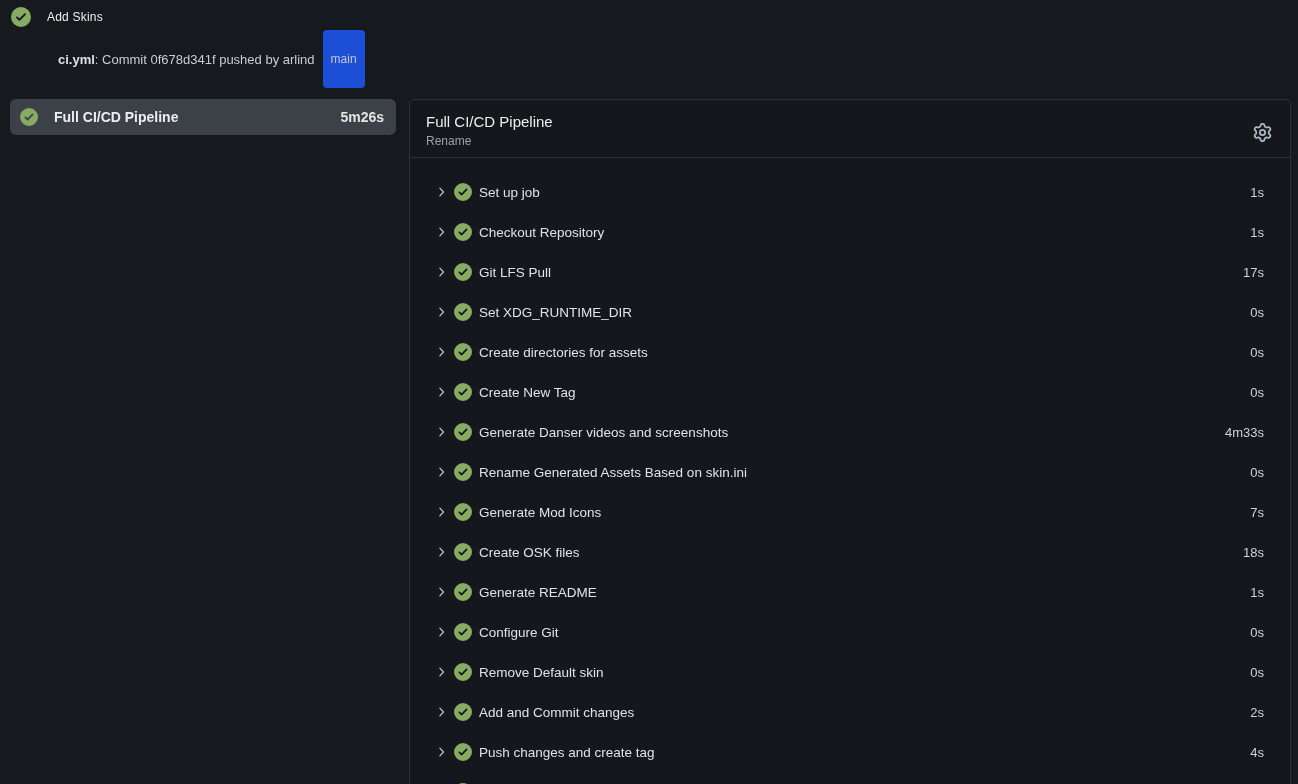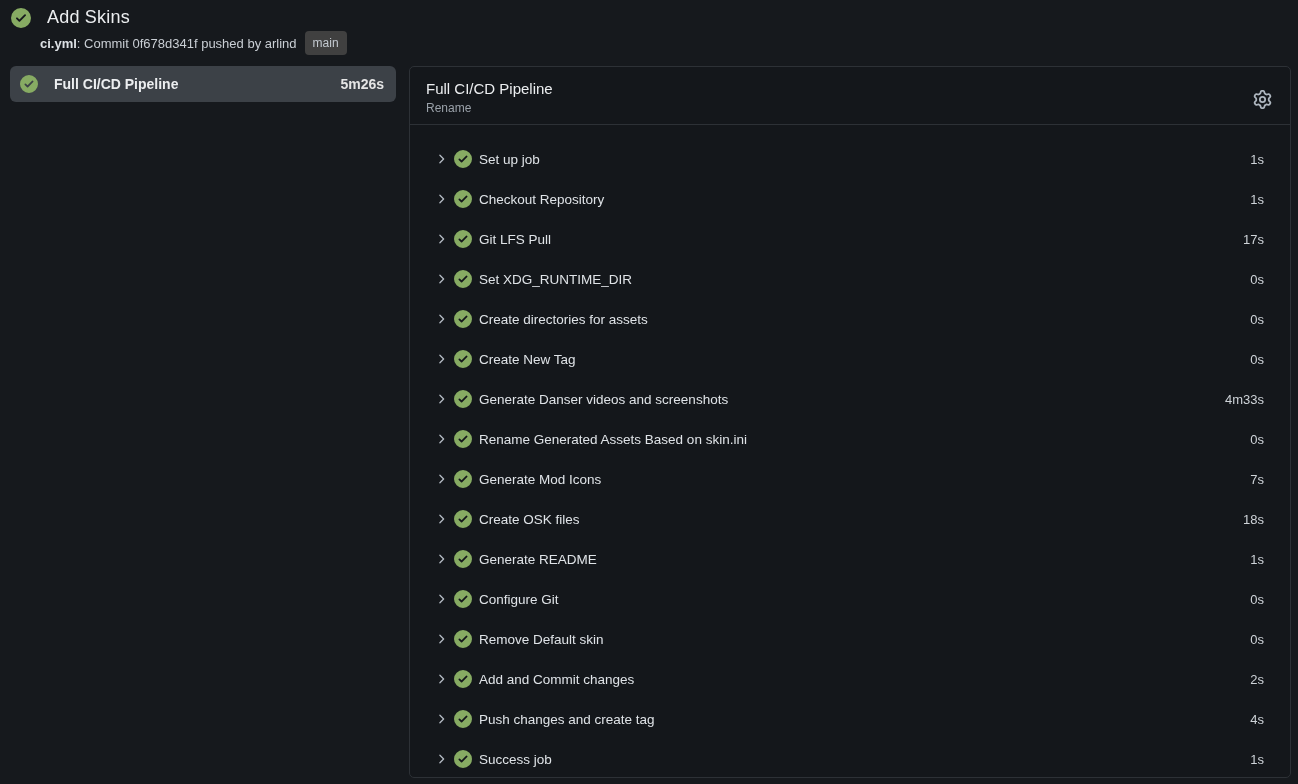--- a/index.html
+++ b/index.html
@@ -8,33 +8,33 @@
     background: #16191d;
     font-family: "Liberation Sans", "DejaVu Sans", sans-serif;
     overflow: hidden;
     color: #dfe3e7;
   }
 
   
   .run-header { padding: 7px 0 0 11px; }
   .title-line { display: flex; align-items: center; gap: 9px; }
   .title-line h1 {
-    font-size: 18px; font-weight: 500; color: #eceef0; letter-spacing: .2px;
+    font-size: 12px; font-weight: 500; color: #eceef0; letter-spacing: .2px;
   }
   .sub-line {
-    margin-left: 29px; margin-top: 3px;
+    margin-left: 47px; margin-top: 3px;
     font-size: 13px; color: #c9ced4;
     display: flex; align-items: center;
   }
   .sub-line .wf { font-weight: 700; color: #dde1e5; }
   .branch-badge {
     display: inline-block; margin-left: 8px;
-    background: #404040; color: #c3c9d0;
+    background: #1d4ed8; color: #c3c9d0;
     font-size: 12px; line-height: 1;
-    padding: 6px 8px; border-radius: 4px;
+    padding: 23px 8px; border-radius: 4px;
     cursor: pointer;
   }
 
   
   .content { display: flex; gap: 13px; margin-top: 11px; padding: 0 7px 0 10px; }
 
   
   .jobs { width: 386px; flex: none; }
   .job-card {
     display: flex; align-items: center; gap: 9px;

